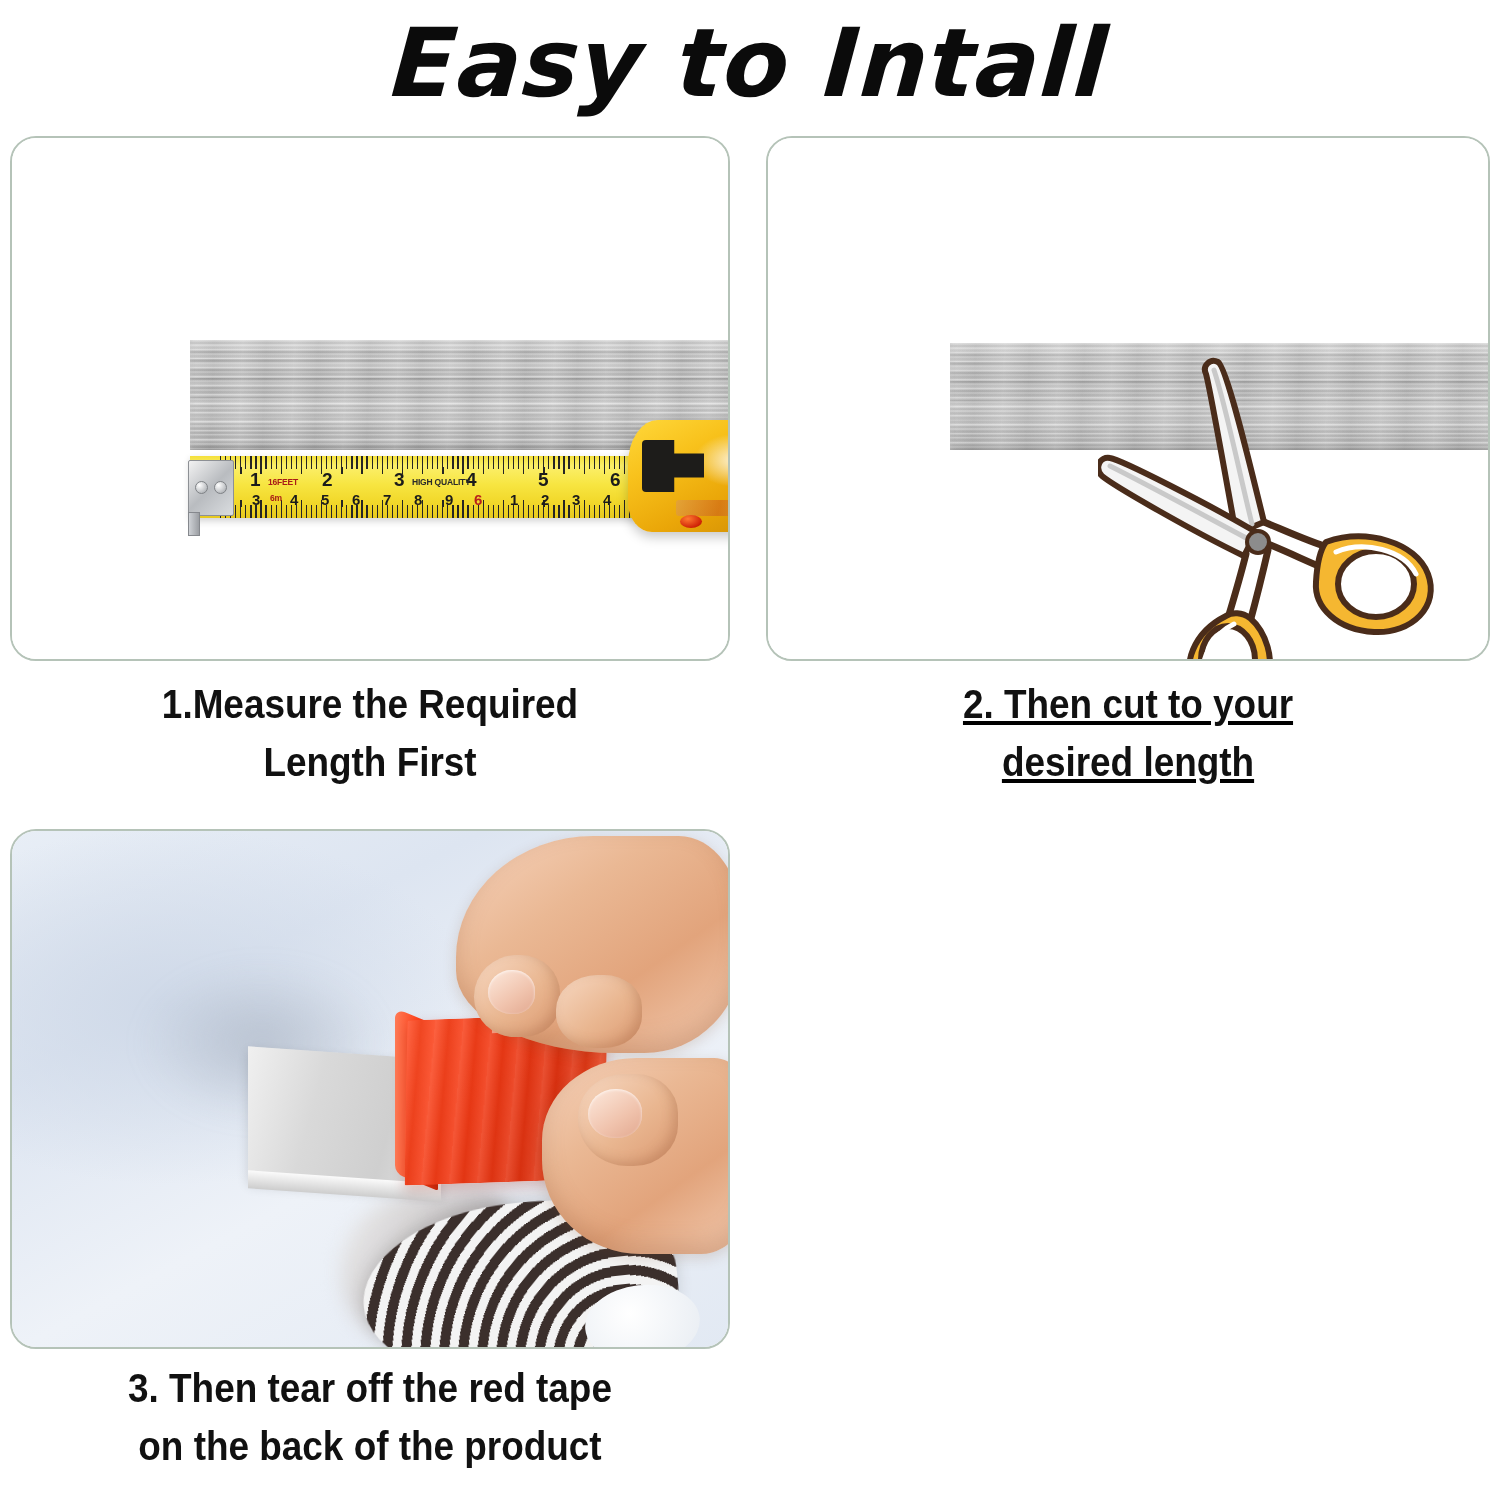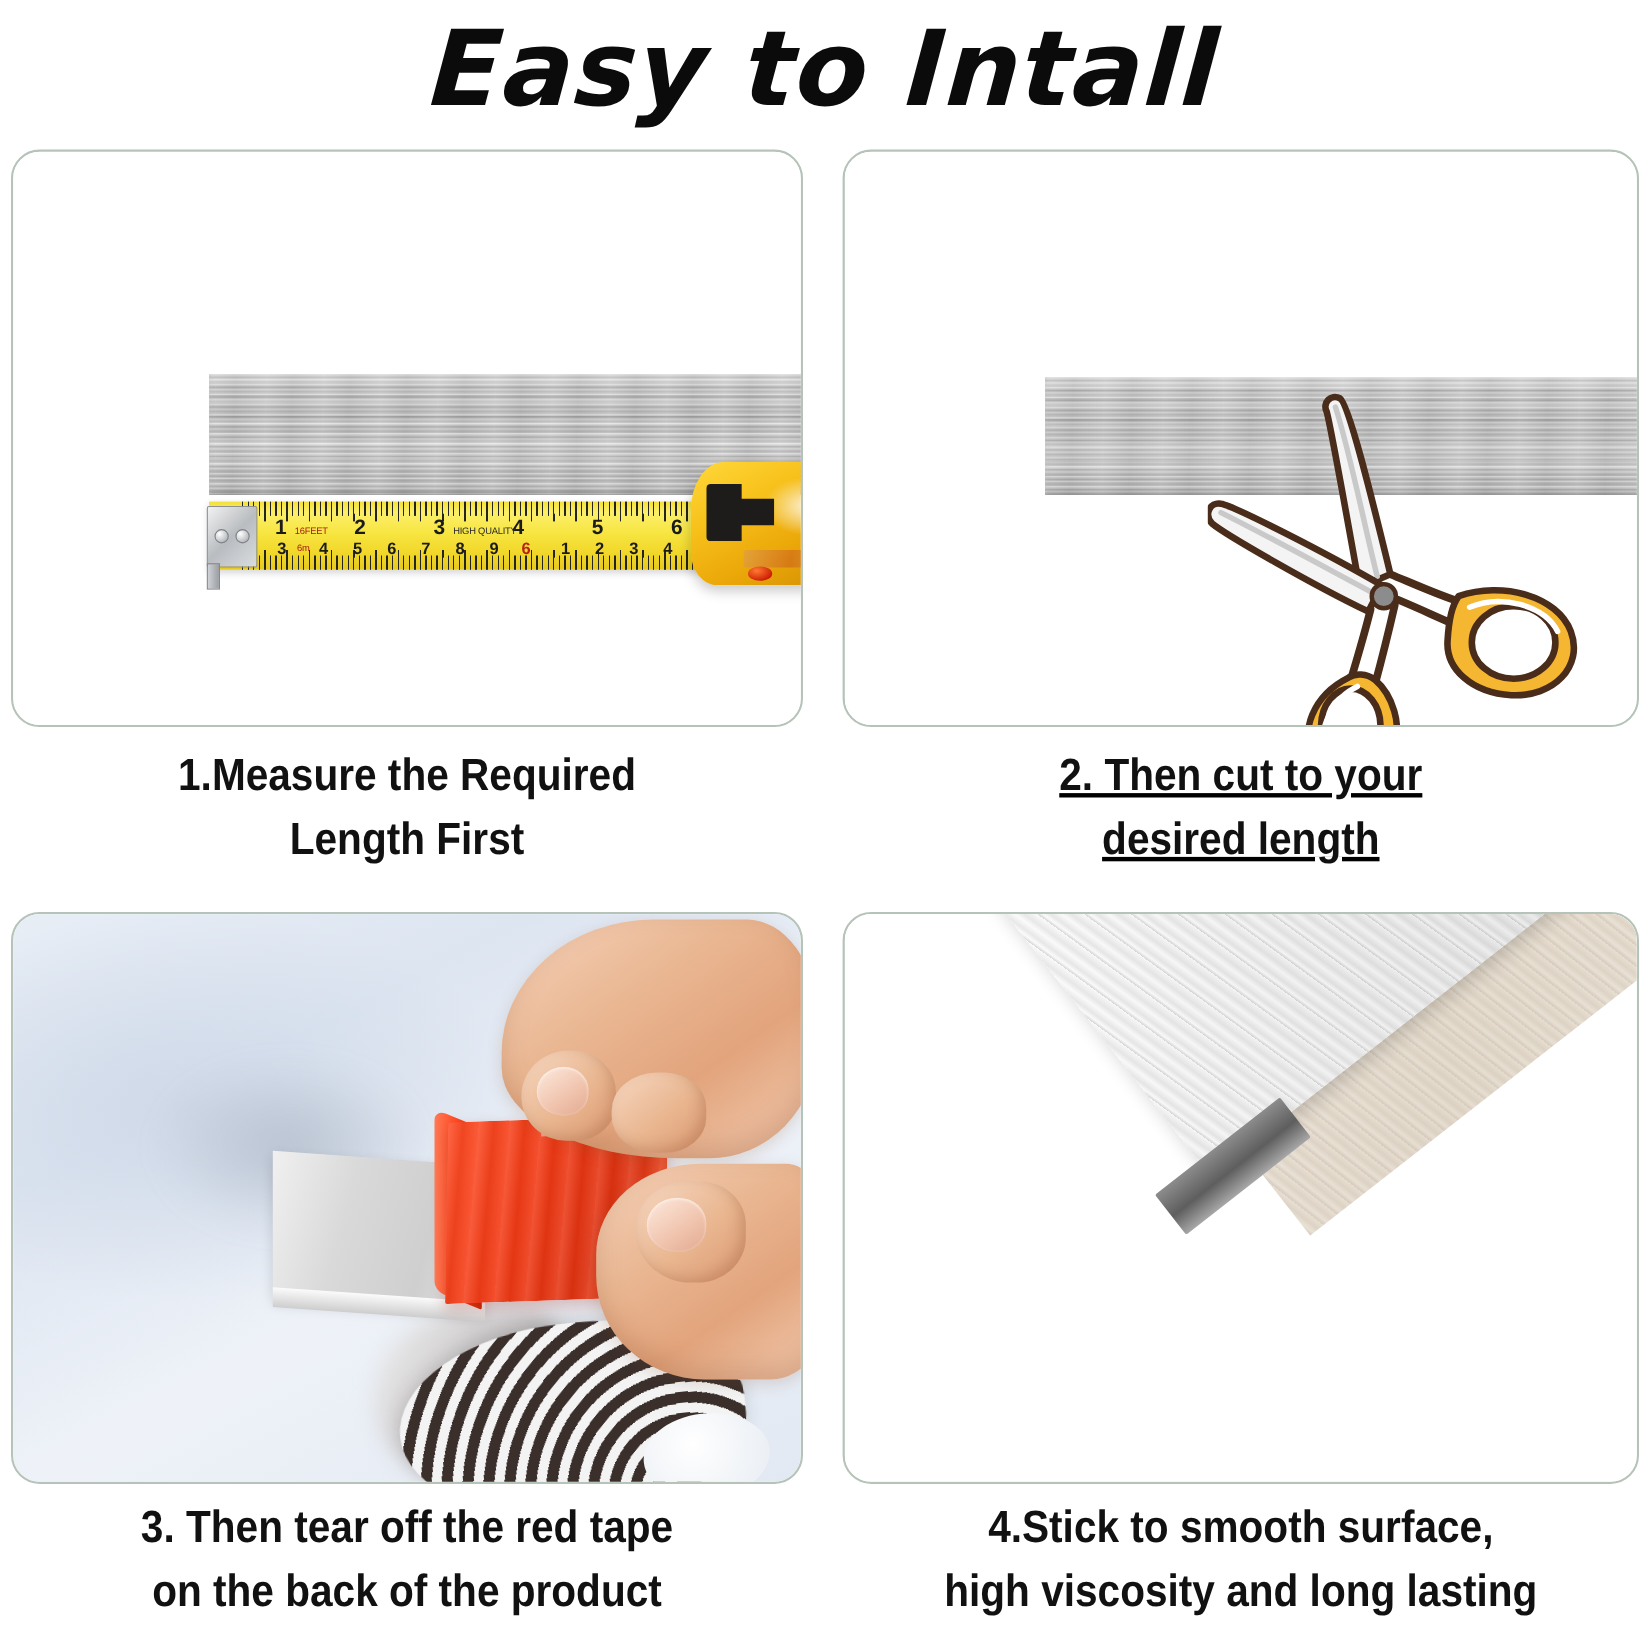--- a/index.html
+++ b/index.html
@@ -142,21 +142,21 @@
     font-weight: bold;
     color: #1b1b1b;
     line-height: 1;
   }
   .bl-in { font-size: 19px; top: 14px; }
   .bl-mm { font-size: 15px; top: 36px; }
   .bl-red { color: #b8201b; }
   .bl-tag {
     position: absolute;
     font-family: "Liberation Sans", sans-serif;
-    font-weight: normal;
+    font-weight: bold;
     font-size: 8.5px;
     color: #a81c17;
     letter-spacing: -0.2px;
     line-height: 1;
   }
   .bl-tag.hq { color: #2a2a2a; }
 
   
   .hook {
     position: absolute;
@@ -506,28 +506,14 @@
         <div class="finger f3"></div>
         <div class="nail n2"></div>
       </div>
     </div>
     <div class="caption">
       <span class="ln">3. Then tear off the red tape</span>
       <span class="ln">on the back of the product</span>
     </div>
   </div>
 
-  <div class="cell c4">
-    <div class="panel">
-      <div class="p4-photo">
-        <div class="p4-wood-bg"></div>
-
-        <div class="p4-strip"></div>
-        <div class="p4-lift"></div>
-      </div>
-    </div>
-    <div class="caption">
-      <span class="ln">4.Stick to smooth surface,</span>
-      <span class="ln">high viscosity and long lasting</span>
-    </div>
-  </div>
 
 </div>
 
 </body></html>

